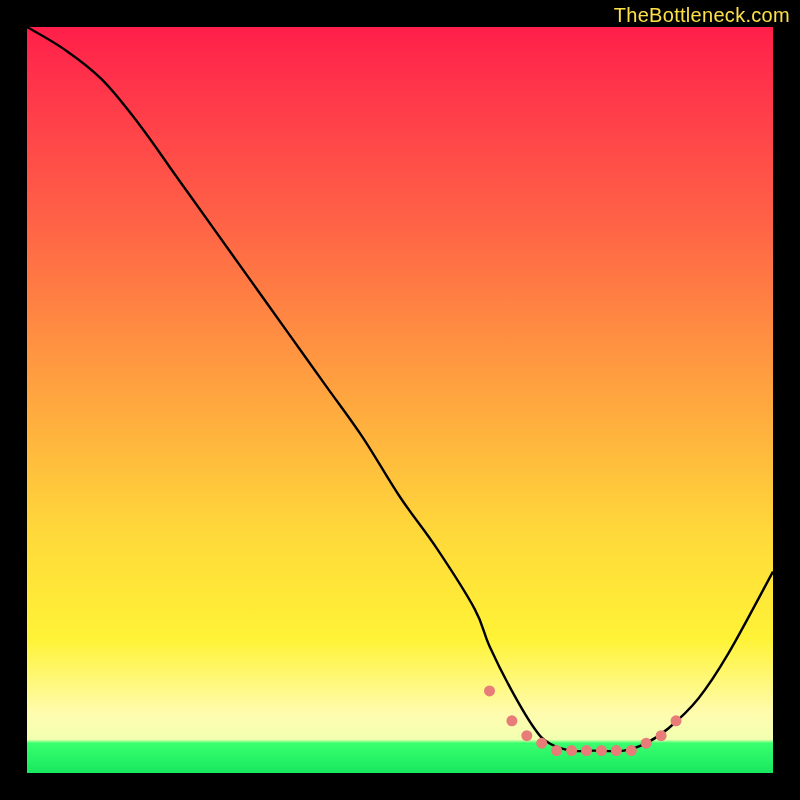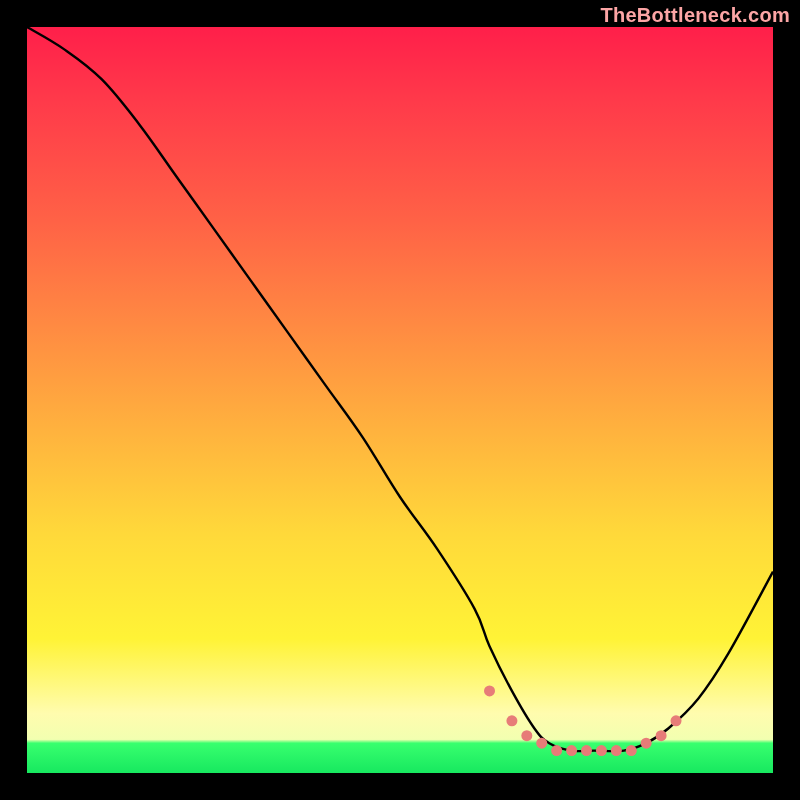--- a/index.html
+++ b/index.html
@@ -14,23 +14,23 @@
   .frame {
     position: relative;
     width: 800px;
     height: 800px;
     background: #000;
   }
   .watermark {
     position: absolute;
     top: 4px;
     right: 10px;
-    color: #fca5a5;
+    color: #fde047;
     font-size: 20px;
-    font-weight: 700;
+    font-weight: 400;
     letter-spacing: 0.3px;
     z-index: 10;
   }
   .plot-area {
     position: absolute;
     left: 27px;
     top: 27px;
     width: 746px;
     height: 746px;
     

